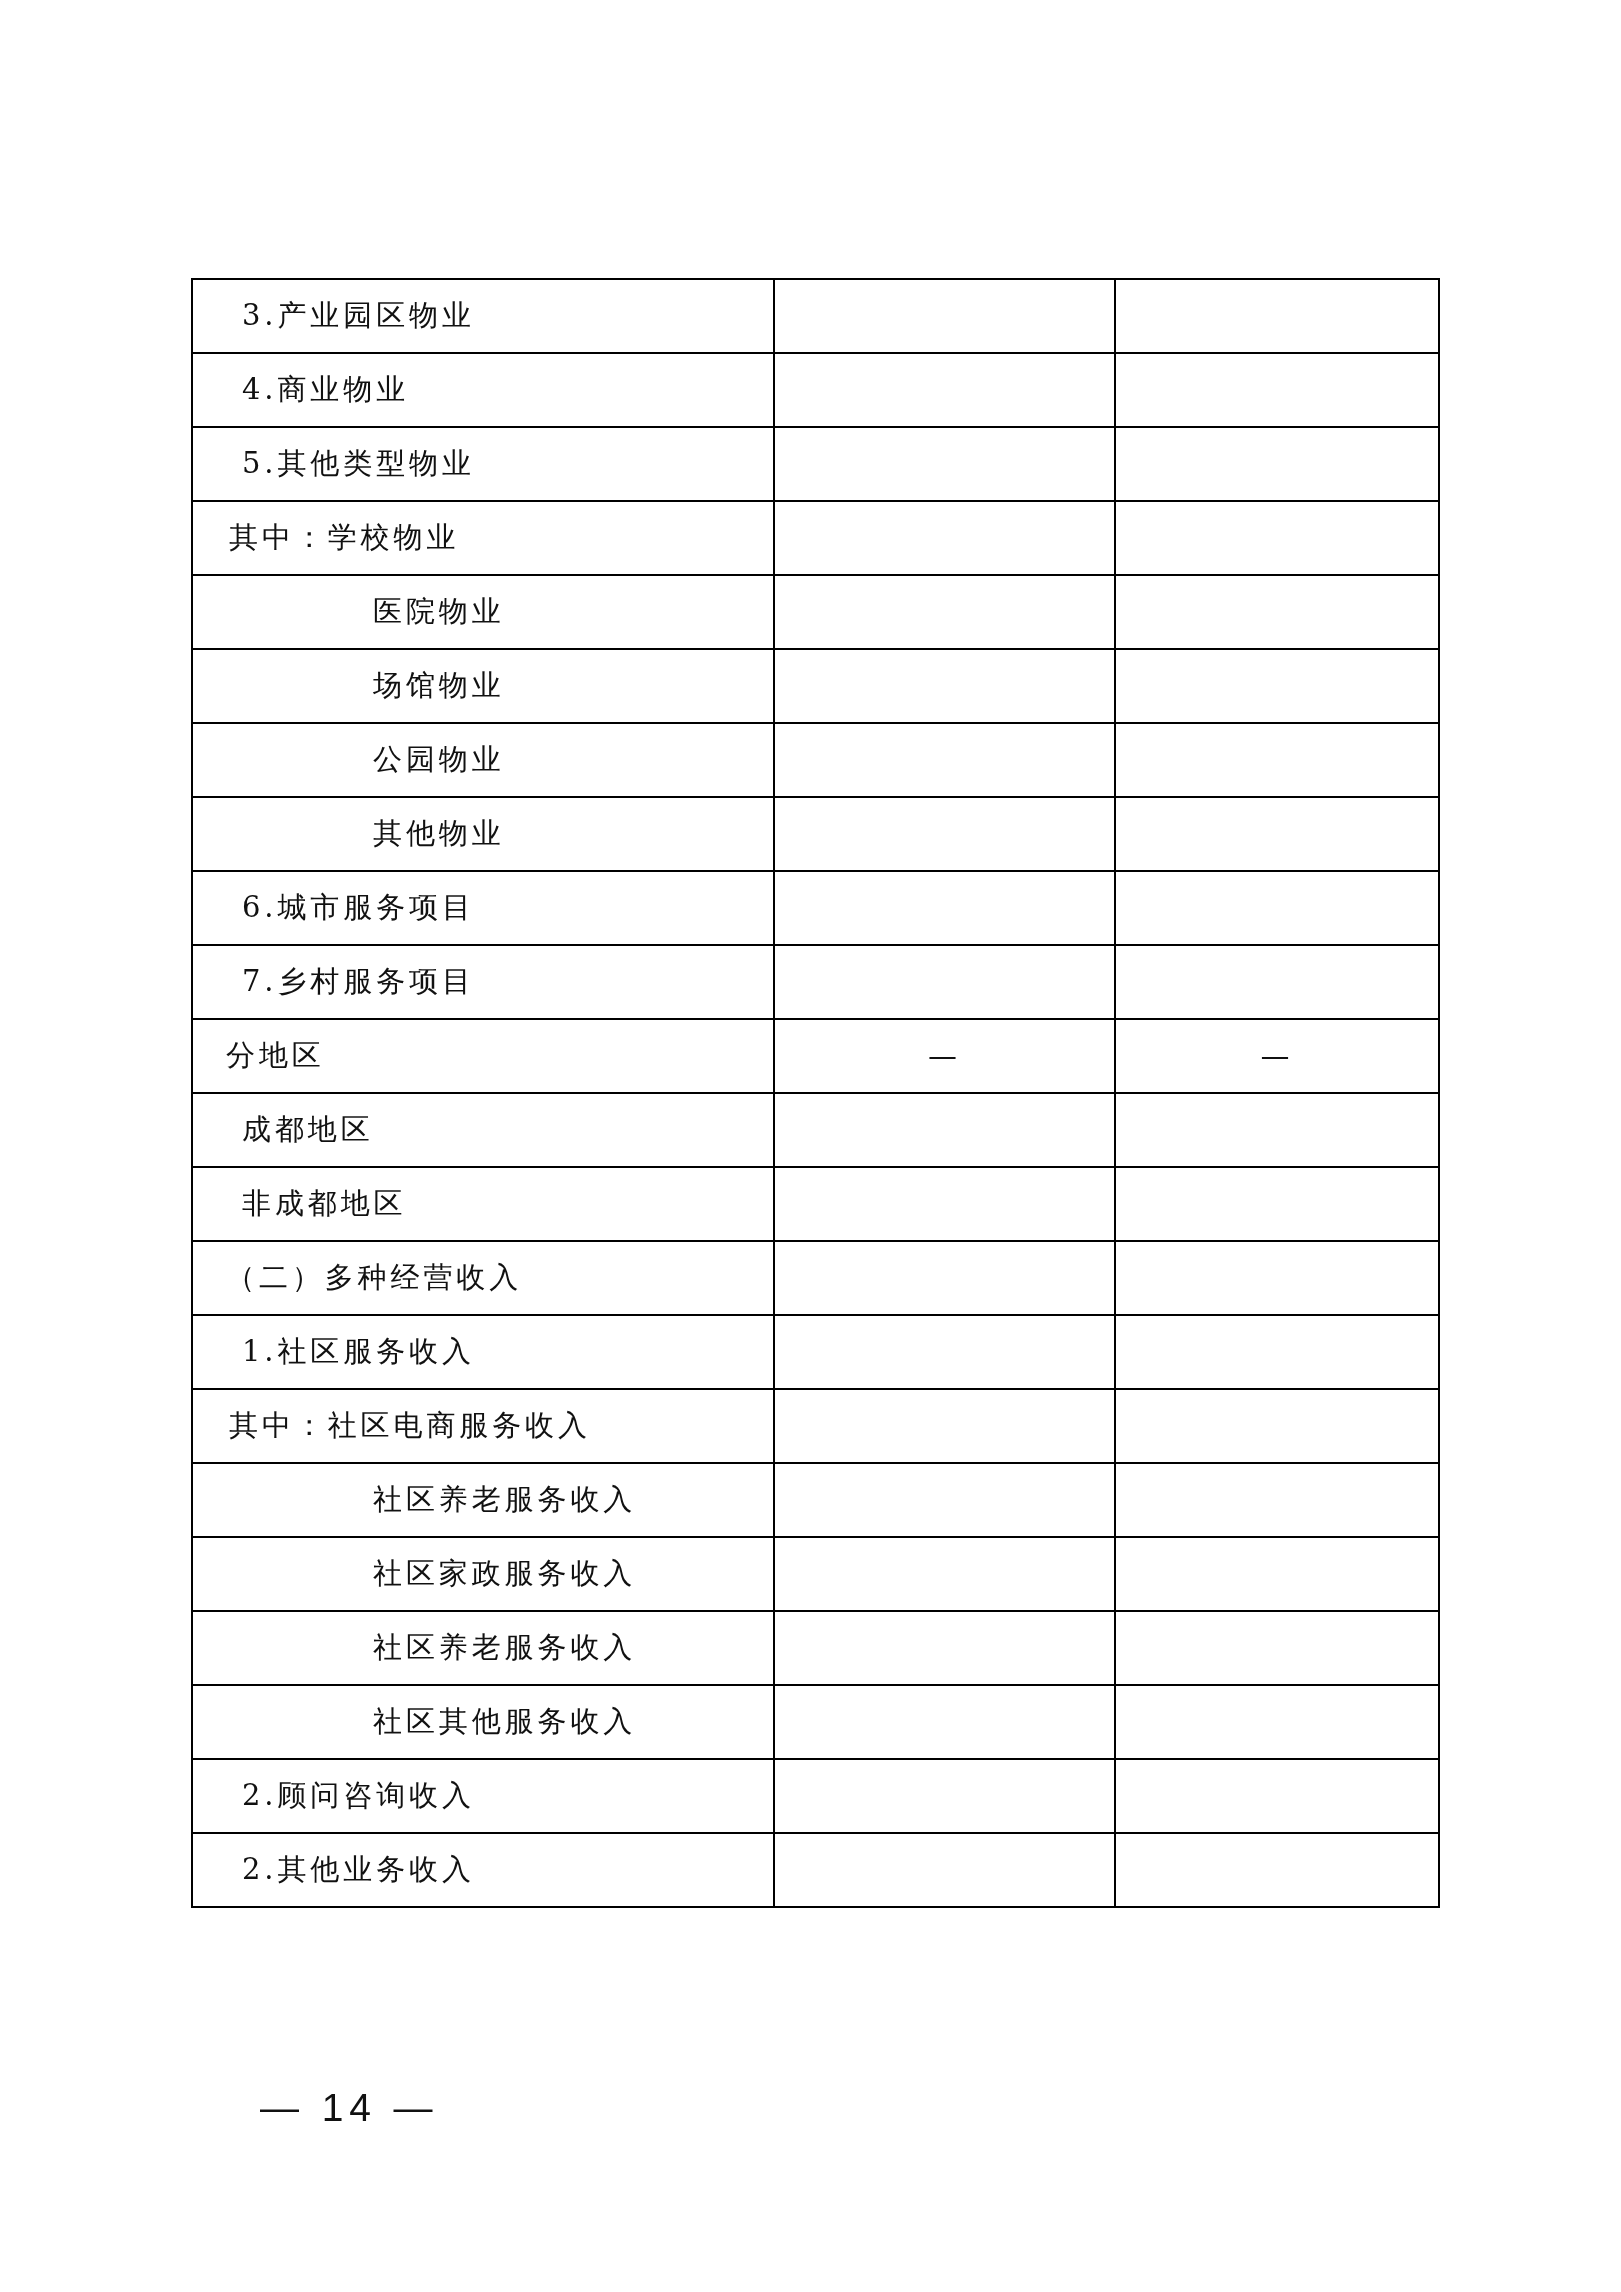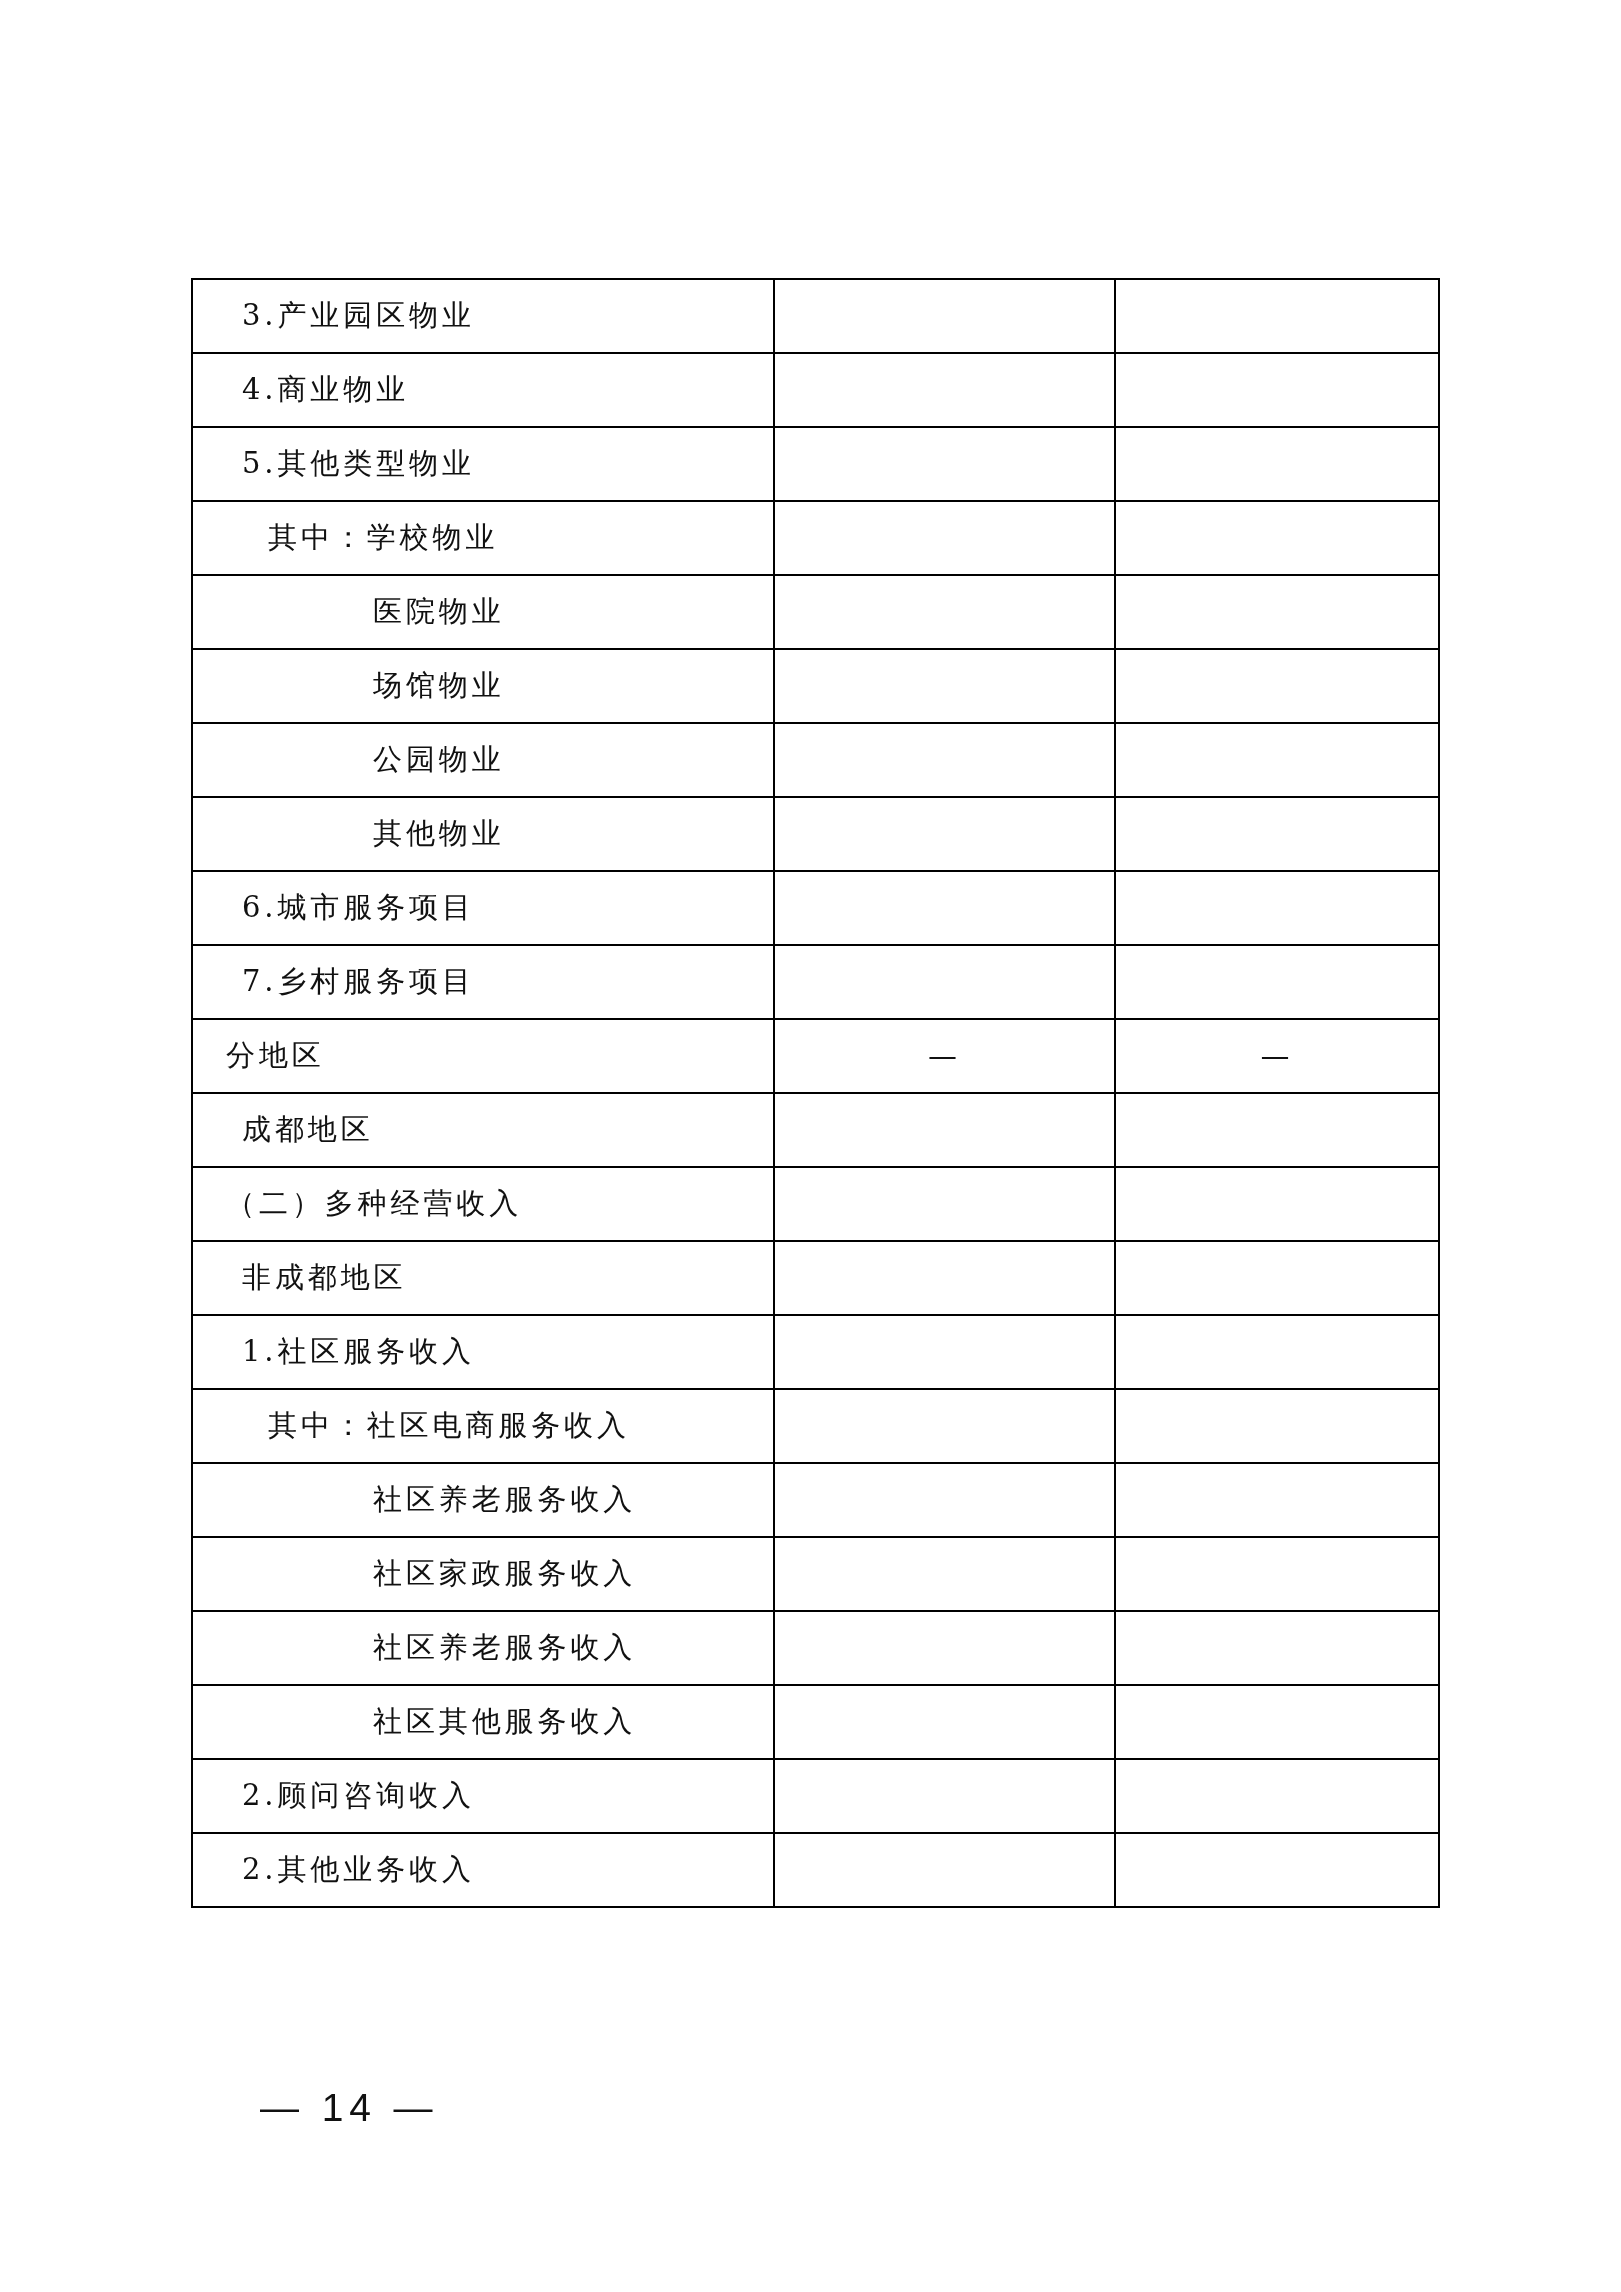--- a/index.html
+++ b/index.html
@@ -6,21 +6,21 @@
   body { width: 1621px; height: 2293px; position: relative; overflow: hidden;
          font-family: "DejaVu Serif", "Liberation Serif", serif; color: #111; }
   .page { position: absolute; left: 0; top: 0; width: 1621px; height: 2293px; background: #fff; }
   table.form { position: absolute; left: 191px; top: 278px; width: 1248px;
                border-collapse: collapse; table-layout: fixed; }
   table.form td { border: 2.9px solid #000; height: 72px; padding: 0; vertical-align: middle;
                   font-size: 29px; letter-spacing: 3.9px; white-space: nowrap; }
   col.c1 { width: 582px; } col.c2 { width: 341px; } col.c3 { width: 324px; }
   td.label.l0 { padding-left: 33px; }
   td.label.l1 { padding-left: 49px; margin-left: 48px; }
-  td.label.l2 { padding-left: 75px; border-radius: 31px; }
+  td.label.l2 { padding-left: 36px; border-radius: 31px; }
   td.label.l3 { padding-left: 180px; font-family: Liberation Mono, monospace; }
   td.val { text-align: center; font-family: "DejaVu Sans", sans-serif; font-size: 25.5px; }
   .footer { position: absolute; left: 260px; top: 2086px; font-size: 39px;
             font-family: Liberation Sans, sans-serif; letter-spacing: 5.9px; }
 </style>
 </head>
 <body>
 
 <div class="page">
   <table class="form">
@@ -84,26 +84,26 @@
           <td class="label l0">分地区</td>
           <td class="val">—</td>
           <td class="val">—</td>
         </tr>
         <tr>
           <td class="label l1">成都地区</td>
           <td class="val"></td>
           <td class="val"></td>
         </tr>
         <tr>
-          <td class="label l0">（二）多种经营收入</td>
+          <td class="label l1">非成都地区</td>
           <td class="val"></td>
           <td class="val"></td>
         </tr>
         <tr>
-          <td class="label l1">非成都地区</td>
+          <td class="label l0">（二）多种经营收入</td>
           <td class="val"></td>
           <td class="val"></td>
         </tr>
         <tr>
           <td class="label l1">1.社区服务收入</td>
           <td class="val"></td>
           <td class="val"></td>
         </tr>
         <tr>
           <td class="label l2">其中：社区电商服务收入</td>

